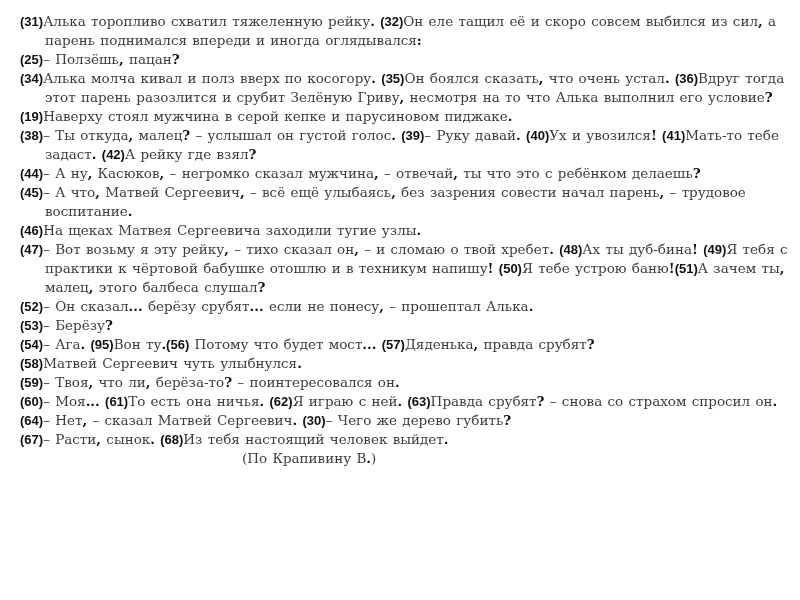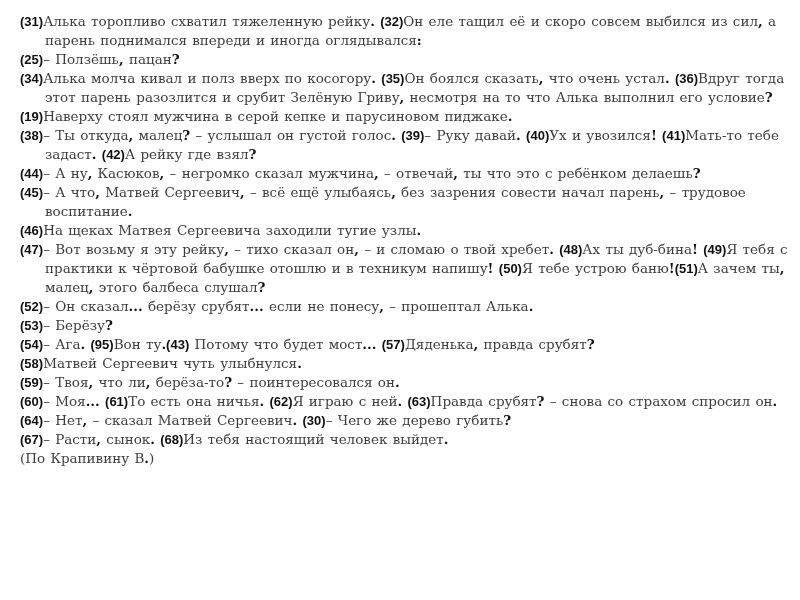--- a/index.html
+++ b/index.html
@@ -33,39 +33,40 @@
     color: #101010;
     font-size: 13px;
   }
   .punct {
     font-weight: 700;
     color: #101010;
   }
   .attribution {
     padding-left: 0;
     text-indent: 0;
+    margin-left: 222px;
   }
 </style>
 </head>
 <body>
 
 <div class="slide">
   <div class="text-body">
       <p class="para"><b class="num">(31)</b>Алька торопливо схватил тяжеленную рейку<b class="punct">.</b> <b class="num">(32)</b>Он еле тащил её и скоро совсем выбился из сил<b class="punct">,</b> а парень поднимался впереди и иногда оглядывался<b class="punct">:</b></p>
       <p class="para"><b class="num">(25)</b>– Ползёшь<b class="punct">,</b> пацан<b class="punct">?</b></p>
       <p class="para"><b class="num">(34)</b>Алька молча кивал и полз вверх по косогору<b class="punct">.</b> <b class="num">(35)</b>Он боялся сказать<b class="punct">,</b> что очень устал<b class="punct">.</b> <b class="num">(36)</b>Вдруг тогда этот парень разозлится и срубит Зелёную Гриву<b class="punct">,</b> несмотря на то что Алька выполнил его условие<b class="punct">?</b></p>
       <p class="para"><b class="num">(19)</b>Наверху стоял мужчина в серой кепке и парусиновом пиджаке<b class="punct">.</b></p>
       <p class="para"><b class="num">(38)</b>– Ты откуда<b class="punct">,</b> малец<b class="punct">?</b> – услышал он густой голос<b class="punct">.</b> <b class="num">(39)</b>– Руку давай<b class="punct">.</b> <b class="num">(40)</b>Ух и увозился<b class="punct">!</b> <b class="num">(41)</b>Мать-то тебе задаст<b class="punct">.</b> <b class="num">(42)</b>А рейку где взял<b class="punct">?</b></p>
       <p class="para"><b class="num">(44)</b>– А ну<b class="punct">,</b> Касюков<b class="punct">,</b> – негромко сказал мужчина<b class="punct">,</b> – отвечай<b class="punct">,</b> ты что это с ребёнком делаешь<b class="punct">?</b></p>
       <p class="para"><b class="num">(45)</b>– А что<b class="punct">,</b> Матвей Сергеевич<b class="punct">,</b> – всё ещё улыбаясь<b class="punct">,</b> без зазрения совести начал парень<b class="punct">,</b> – трудовое воспитание<b class="punct">.</b></p>
       <p class="para"><b class="num">(46)</b>На щеках Матвея Сергеевича заходили тугие узлы<b class="punct">.</b></p>
       <p class="para"><b class="num">(47)</b>– Вот возьму я эту рейку<b class="punct">,</b> – тихо сказал он<b class="punct">,</b> – и сломаю о твой хребет<b class="punct">.</b> <b class="num">(48)</b>Ах ты дуб-бина<b class="punct">!</b> <b class="num">(49)</b>Я тебя с практики к чёртовой бабушке отошлю и в техникум напишу<b class="punct">!</b> <b class="num">(50)</b>Я тебе устрою баню<b class="punct">!</b><b class="num">(51)</b>А зачем ты<b class="punct">,</b> малец<b class="punct">,</b> этого балбеса слушал<b class="punct">?</b></p>
       <p class="para"><b class="num">(52)</b>– Он сказал<b class="punct">.</b><b class="punct">.</b><b class="punct">.</b> берёзу срубят<b class="punct">.</b><b class="punct">.</b><b class="punct">.</b> если не понесу<b class="punct">,</b> – прошептал Алька<b class="punct">.</b></p>
       <p class="para"><b class="num">(53)</b>– Берёзу<b class="punct">?</b></p>
-      <p class="para"><b class="num">(54)</b>– Ага<b class="punct">.</b> <b class="num">(95)</b>Вон ту<b class="punct">.</b><b class="num">(43)</b> Потому что будет мост<b class="punct">.</b><b class="punct">.</b><b class="punct">.</b> <b class="num">(57)</b>Дяденька<b class="punct">,</b> правда срубят<b class="punct">?</b></p>
+      <p class="para"><b class="num">(54)</b>– Ага<b class="punct">.</b> <b class="num">(95)</b>Вон ту<b class="punct">.</b><b class="num">(56)</b> Потому что будет мост<b class="punct">.</b><b class="punct">.</b><b class="punct">.</b> <b class="num">(57)</b>Дяденька<b class="punct">,</b> правда срубят<b class="punct">?</b></p>
       <p class="para"><b class="num">(58)</b>Матвей Сергеевич чуть улыбнулся<b class="punct">.</b></p>
       <p class="para"><b class="num">(59)</b>– Твоя<b class="punct">,</b> что ли<b class="punct">,</b> берёза-то<b class="punct">?</b> – поинтересовался он<b class="punct">.</b></p>
       <p class="para"><b class="num">(60)</b>– Моя<b class="punct">.</b><b class="punct">.</b><b class="punct">.</b> <b class="num">(61)</b>То есть она ничья<b class="punct">.</b> <b class="num">(62)</b>Я играю с ней<b class="punct">.</b> <b class="num">(63)</b>Правда срубят<b class="punct">?</b> – снова со страхом спросил он<b class="punct">.</b></p>
       <p class="para"><b class="num">(64)</b>– Нет<b class="punct">,</b> – сказал Матвей Сергеевич<b class="punct">.</b> <b class="num">(30)</b>– Чего же дерево губить<b class="punct">?</b></p>
       <p class="para"><b class="num">(67)</b>– Расти<b class="punct">,</b> сынок<b class="punct">.</b> <b class="num">(68)</b>Из тебя настоящий человек выйдет<b class="punct">.</b></p>
       <p class="para attribution">(По Крапивину В<b class="punct">.</b>)</p>
     </div>
 </div>
 
 </body></html>

